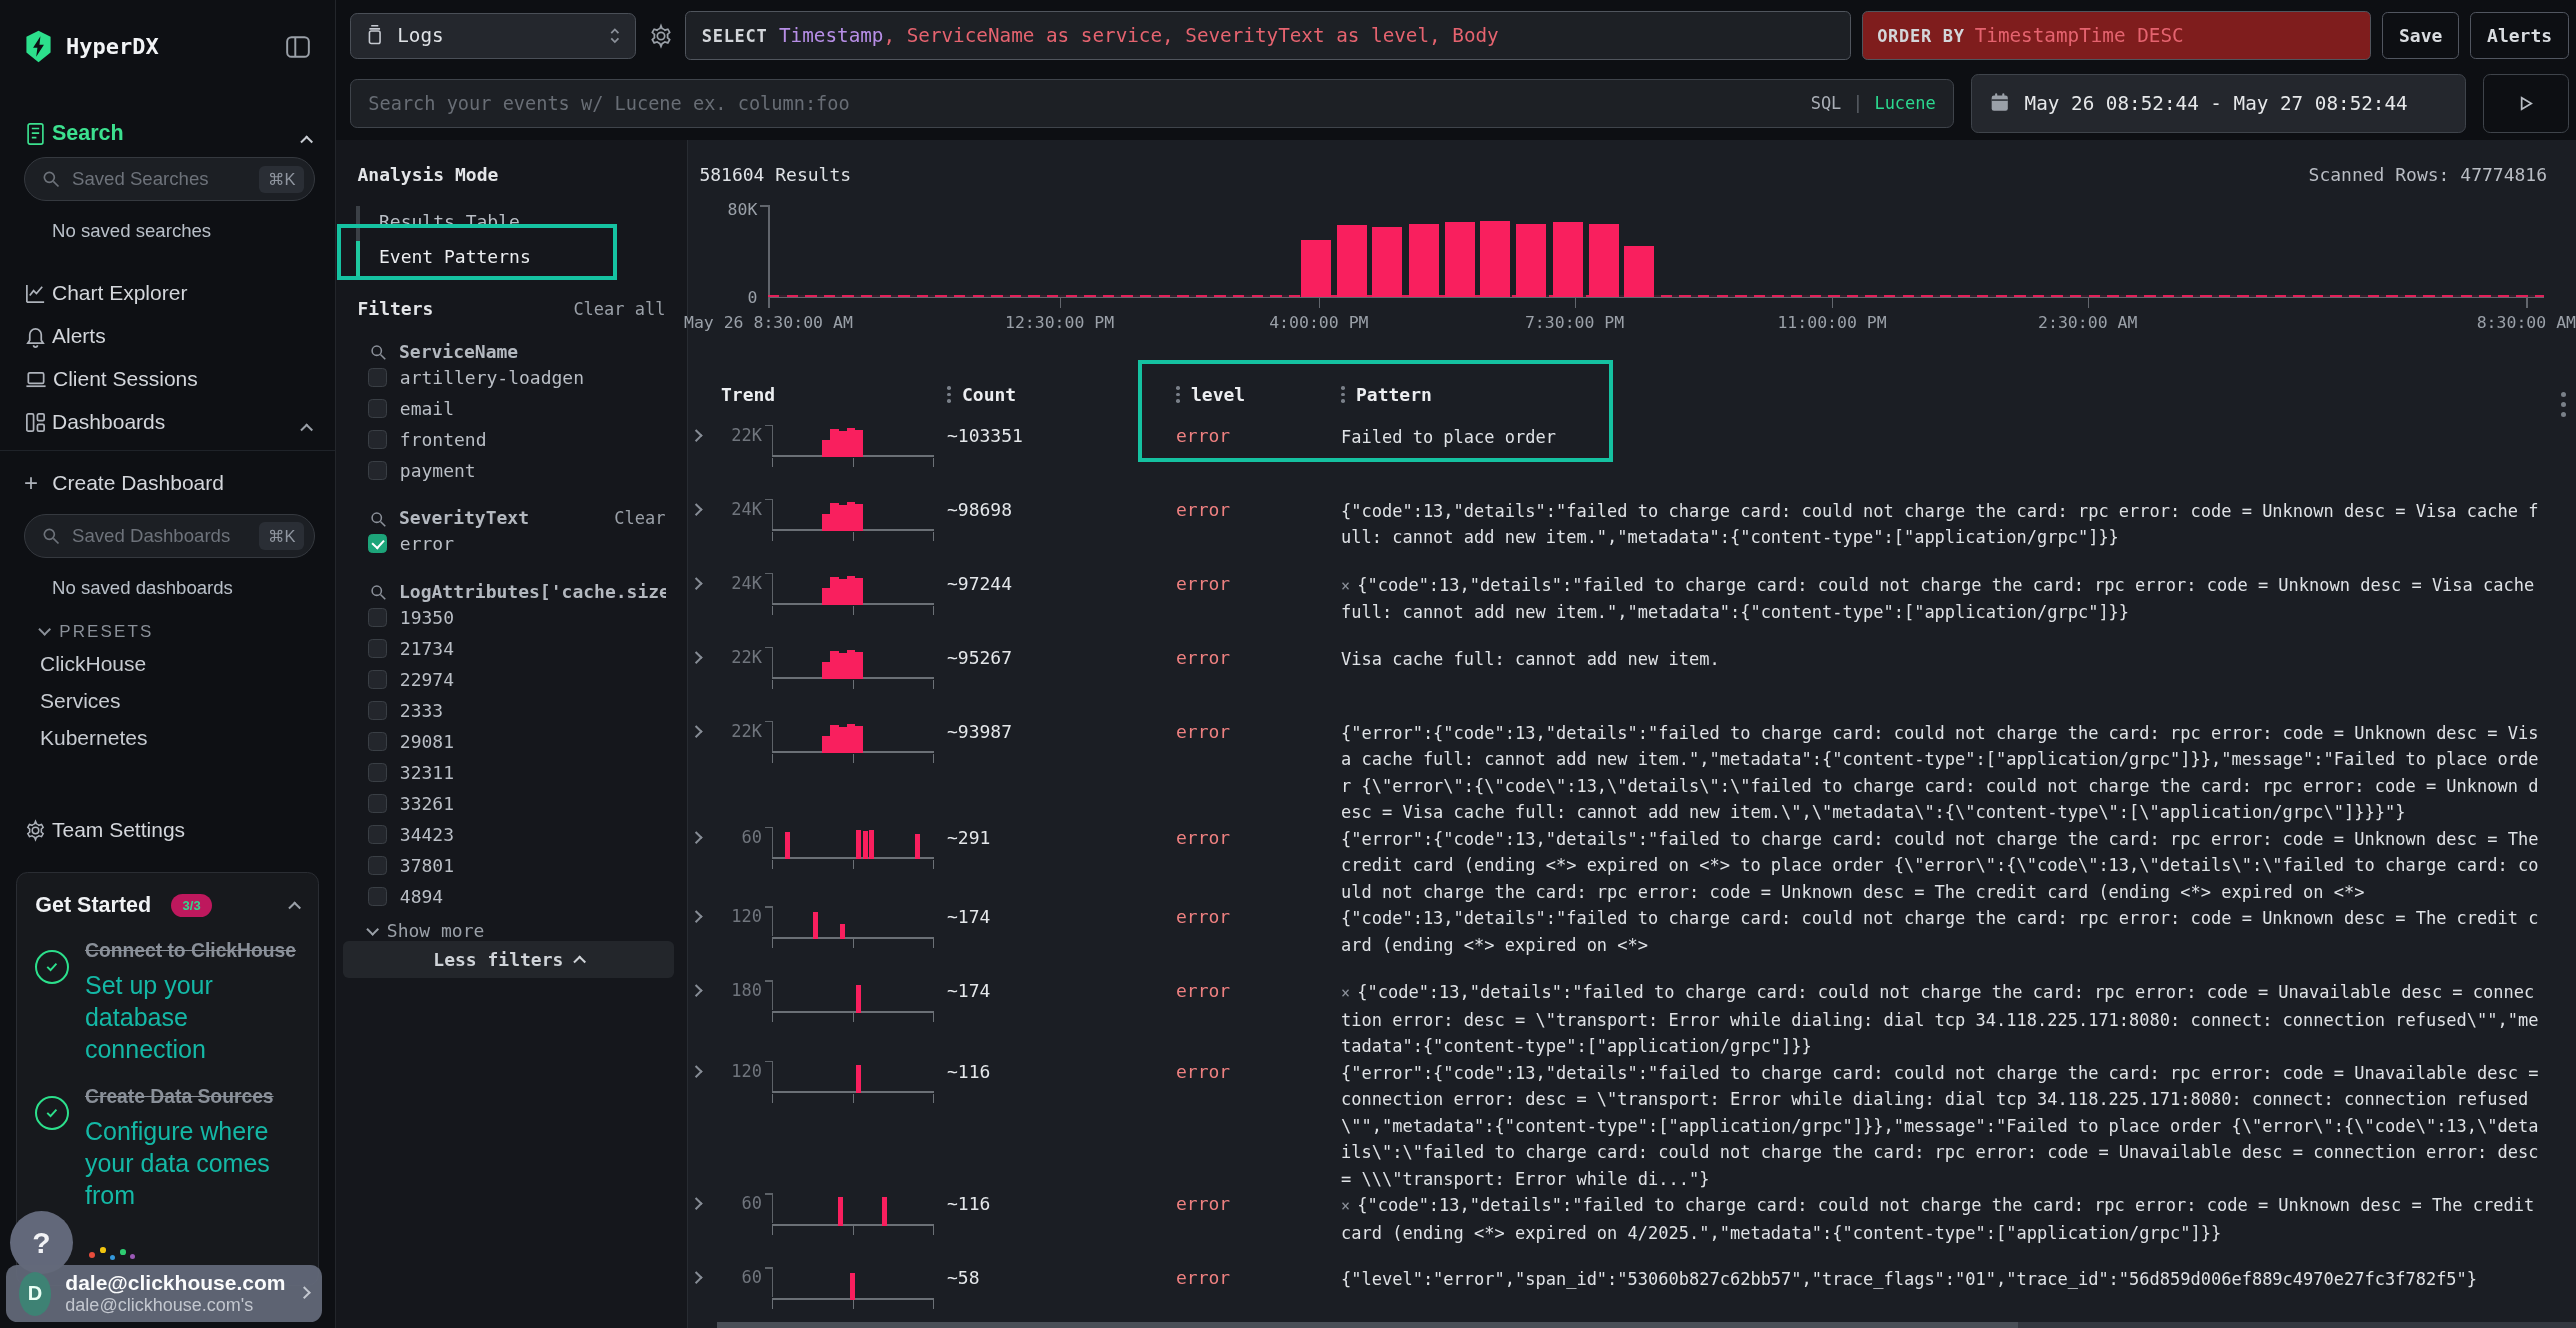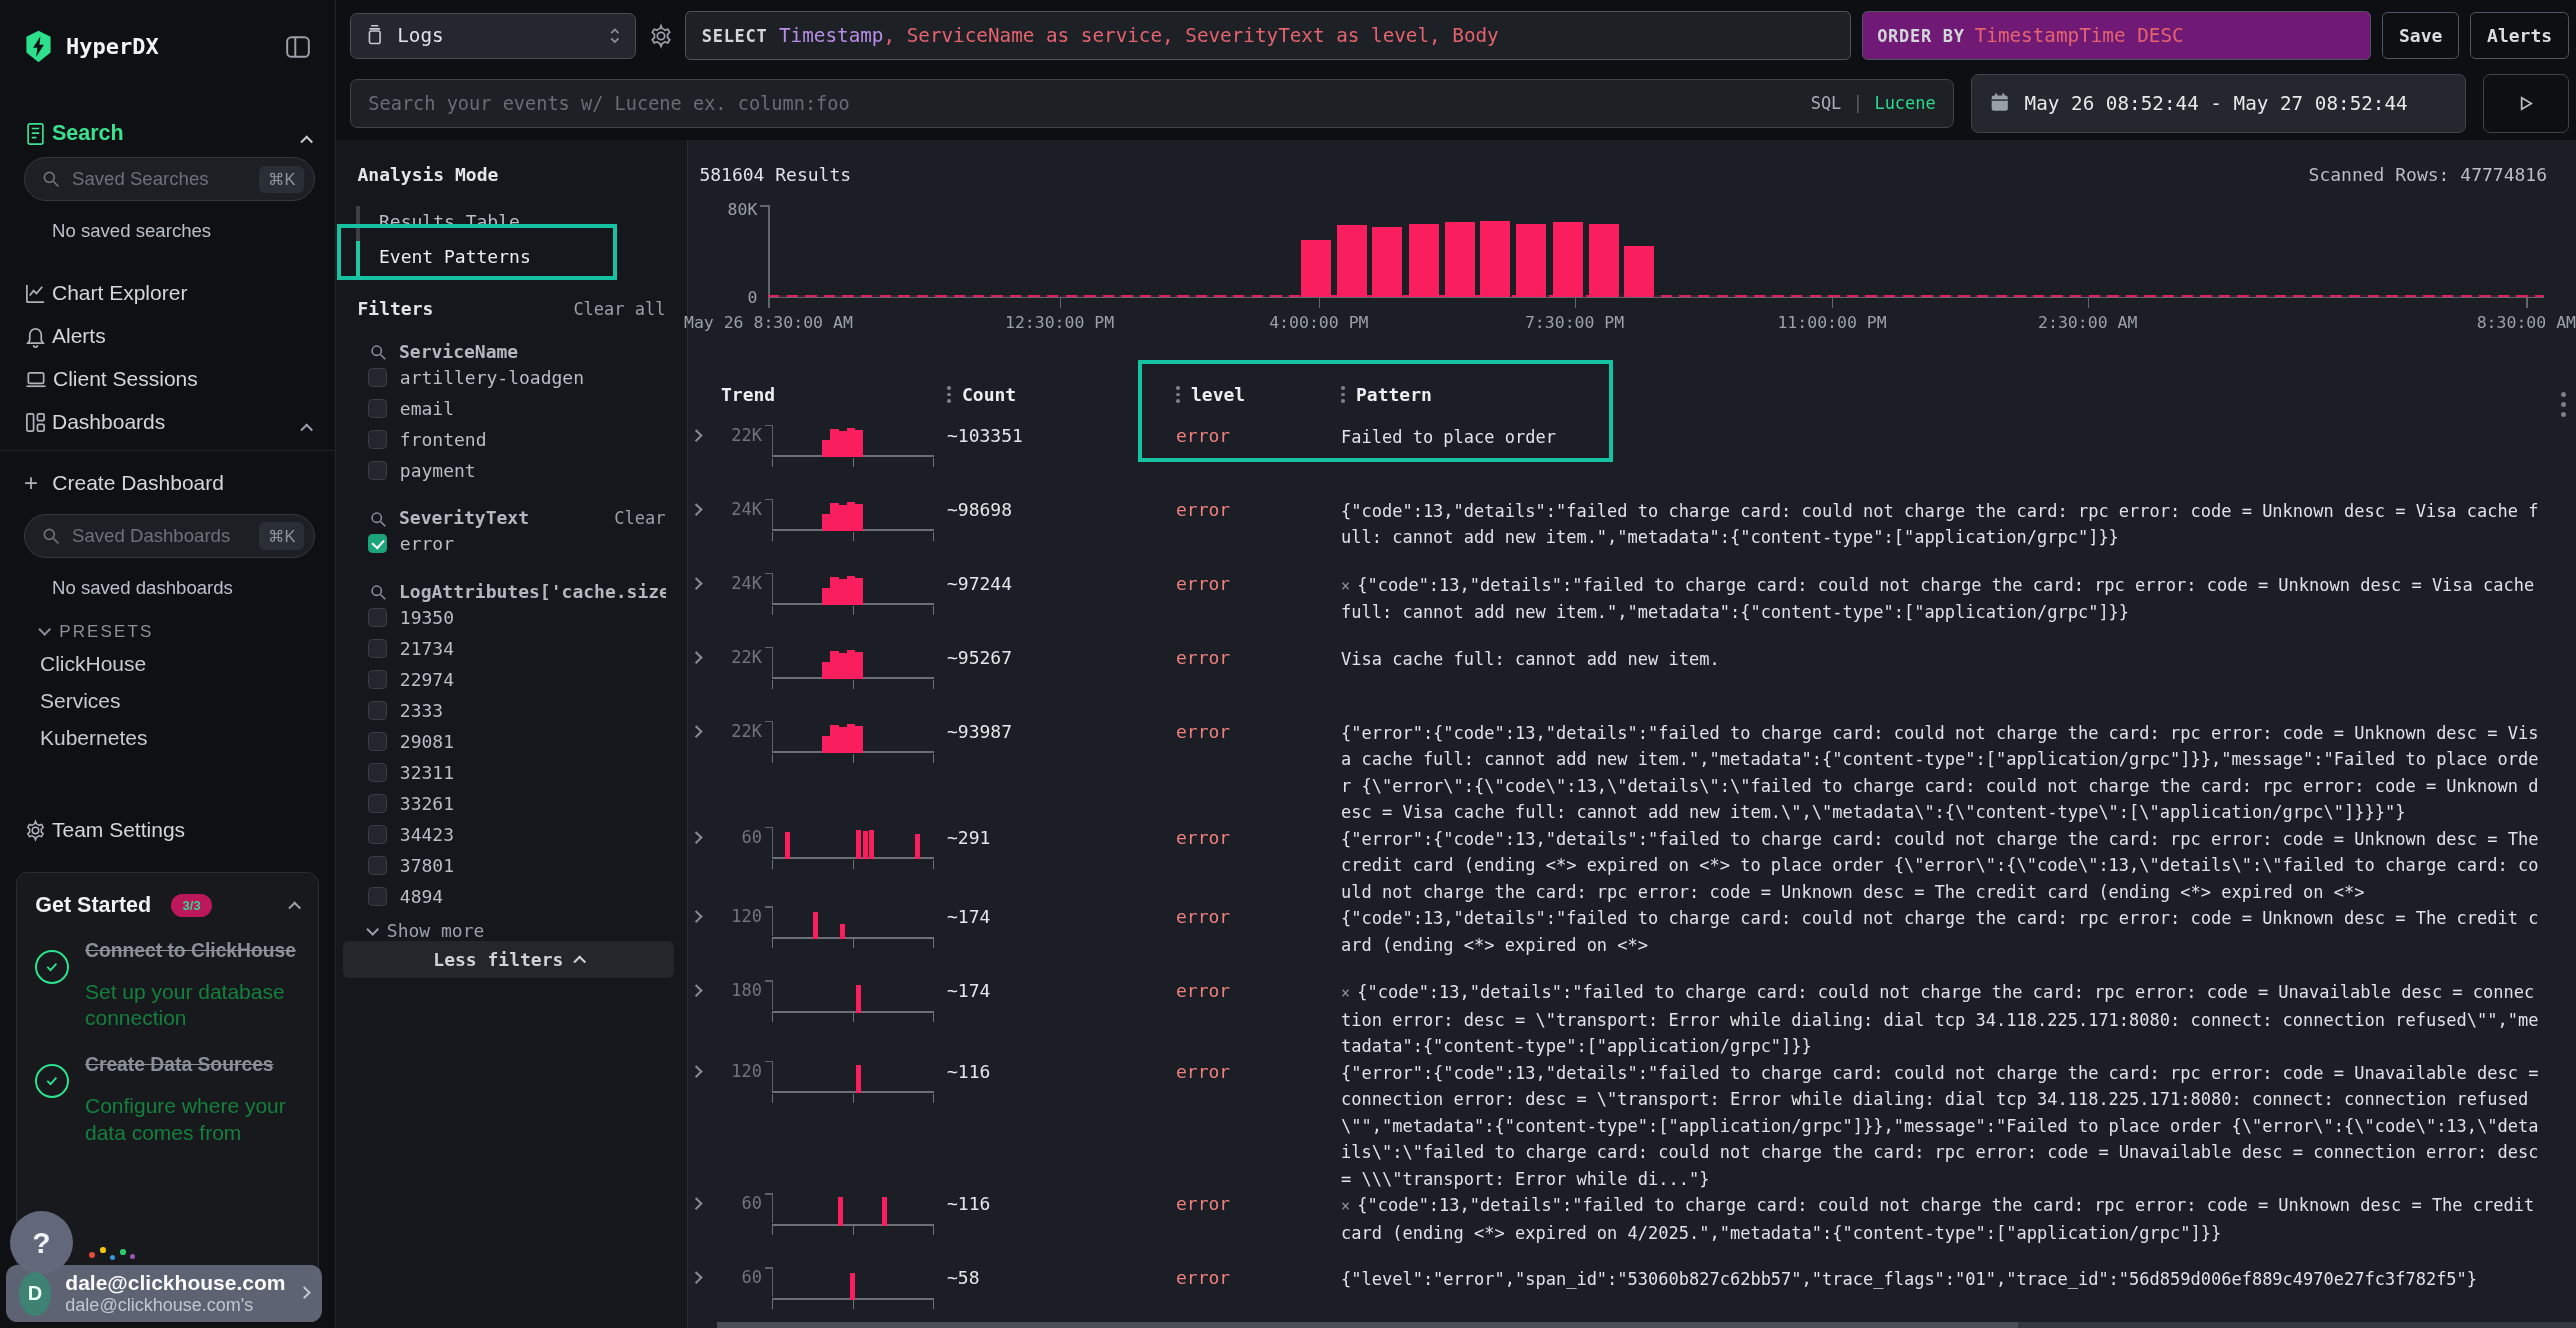--- a/index.html
+++ b/index.html
@@ -16,21 +16,21 @@
   .tb-row1{position:absolute;left:14.3px;top:11.4px;right:7.2px;height:49px;display:flex;align-items:center;gap:11.4px}
   .src-select{width:286px;height:46px;background:#24272d;border:1.4px solid #4a4f57;border-radius:7.2px;
     display:flex;align-items:center;padding:0 13px;gap:11.4px;color:#dfe2e6;font-size:19.3px}
   .src-select .grow{flex:1}
   .iconbtn{color:#9aa0a8}
   .querybox{flex:1;height:49px;background:#1d2025;border:1.4px solid #50555d;border-radius:5.7px;
     display:flex;align-items:center;padding:0 15.7px;font-size:19.3px;white-space:nowrap;overflow:hidden}
   .kw{color:#d3d6da;font-weight:bold;font-size:17px;letter-spacing:0.7px}
   .fld-purple{color:#b78ee6}
   .fld-red{color:#e5636f}
-  .orderbox{width:509px;height:49px;background:#701a75;border:1.4px solid #50555d;border-radius:5.7px;
+  .orderbox{width:509px;height:49px;background:#7f1d1d;border:1.4px solid #50555d;border-radius:5.7px;
     display:flex;align-items:center;padding:0 14.3px;gap:10px;font-size:19.3px;white-space:nowrap;overflow:hidden}
   .btn{height:47px;background:transparent;border:1.4px solid #515660;border-radius:5.7px;color:#d9dce0;
     font-family:"DejaVu Sans Mono",monospace;font-size:18px;font-weight:bold;display:flex;align-items:center;justify-content:center;padding:0 15.7px;cursor:pointer}
   .tb-row2{position:absolute;left:14.3px;top:73px;right:7.2px;height:60px;display:flex;align-items:center;gap:17px}
   .searchbar{flex:1;height:49px;background:#1d2025;border:1.4px solid #3f444b;border-radius:7.2px;
     display:flex;align-items:center;padding:0 17px;gap:13px}
   .searchbar input{flex:1;background:transparent;border:none;outline:none;color:#e9ebee;
     font-family:"DejaVu Sans Mono",monospace;font-size:18.6px}
   .searchbar input::placeholder{color:#686d75}
   .langtoggle{display:flex;gap:11.4px;font-size:17px;align-items:center}
@@ -61,21 +61,21 @@
   .team{margin-top:43px}
   .gs-card{position:absolute;left:15.7px;right:15.7px;top:872px;height:414px;background:#17191d;border:1.4px solid #2a2d33;border-radius:11.4px;padding:20px 18.6px;overflow:hidden}
   .gs-head{display:flex;align-items:center;gap:20px}
   .gs-title{font-size:21.5px;font-weight:bold;color:#f0f2f4;flex:0 0 auto}
   .gs-badge{background:#be185d;color:#35d68e;font-size:13px;font-weight:bold;border-radius:715px;padding:4.3px 11.4px}
   .gs-head .sp{flex:1}
   .gs-item{display:flex;gap:15.7px;margin-top:21.5px}
   .gs-check{flex:0 0 34px;padding-top:10px}
   .ring{width:34px;height:34px;border:2.1px solid #2ce08c;border-radius:50%;display:flex;align-items:center;justify-content:center;color:#2ce08c}
   .gs-item .tt{font-size:19.3px;font-weight:bold;color:#8a9099;text-decoration:line-through}
-  .gs-item .dd{font-size:21px;color:#15803d;line-height:1.28;margin-top:17px;max-width:222px}
+  .gs-item .dd{font-size:25px;color:#14b8a6;line-height:1.28;margin-top:7px;max-width:222px}
   .help-circle{position:absolute;left:10px;top:1211px;width:63px;height:63px;border-radius:50%;background:#62687a;
     display:flex;align-items:center;justify-content:center;font-size:30px;font-weight:bold;color:#f2f3f6;z-index:5;cursor:pointer}
   .confetti{position:absolute;left:86px;top:1246px;width:64px;height:18.6px;z-index:1}
   .confetti i{position:absolute;border-radius:50%}
   .userchip{position:absolute;left:5.7px;right:13px;top:1265px;height:57px;background:rgba(99,105,122,.93);border-radius:11.4px;
     display:flex;align-items:center;gap:14.3px;padding:0 13px;z-index:6;cursor:pointer}
   .avatar{width:44px;height:44px;border-radius:50%;background:#3e8274;display:flex;align-items:center;justify-content:center;
     color:#eafff5;font-weight:bold;font-size:20px}
   .uc-email{font-size:21px;font-weight:bold;color:#fafbfc;line-height:1.15}
   .uc-sub{font-size:18px;color:#c3c7cf}

